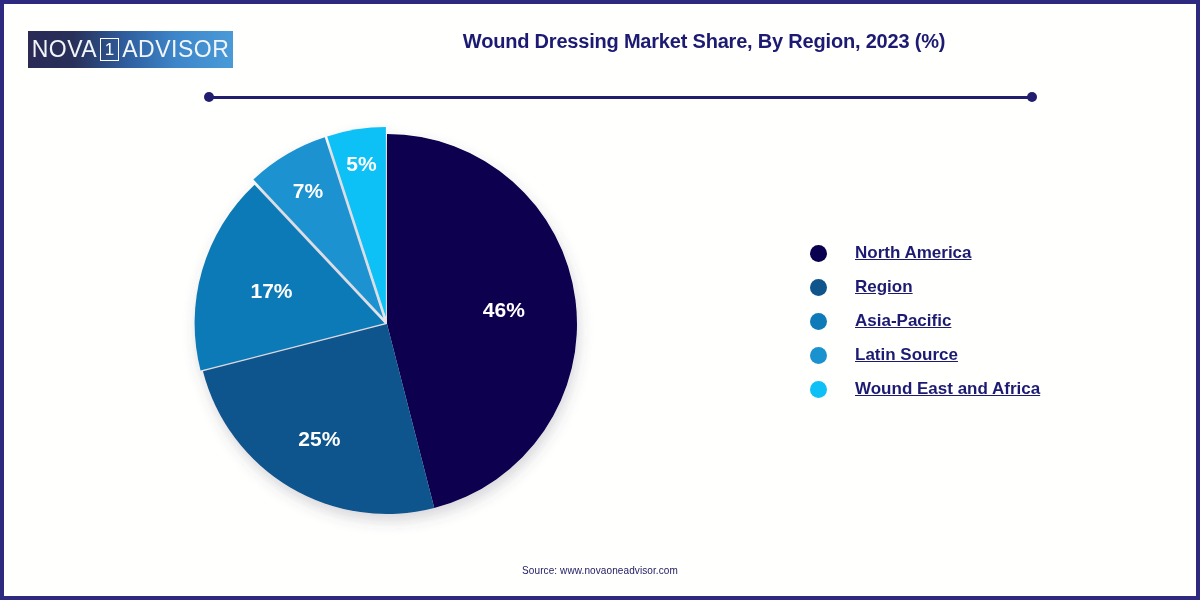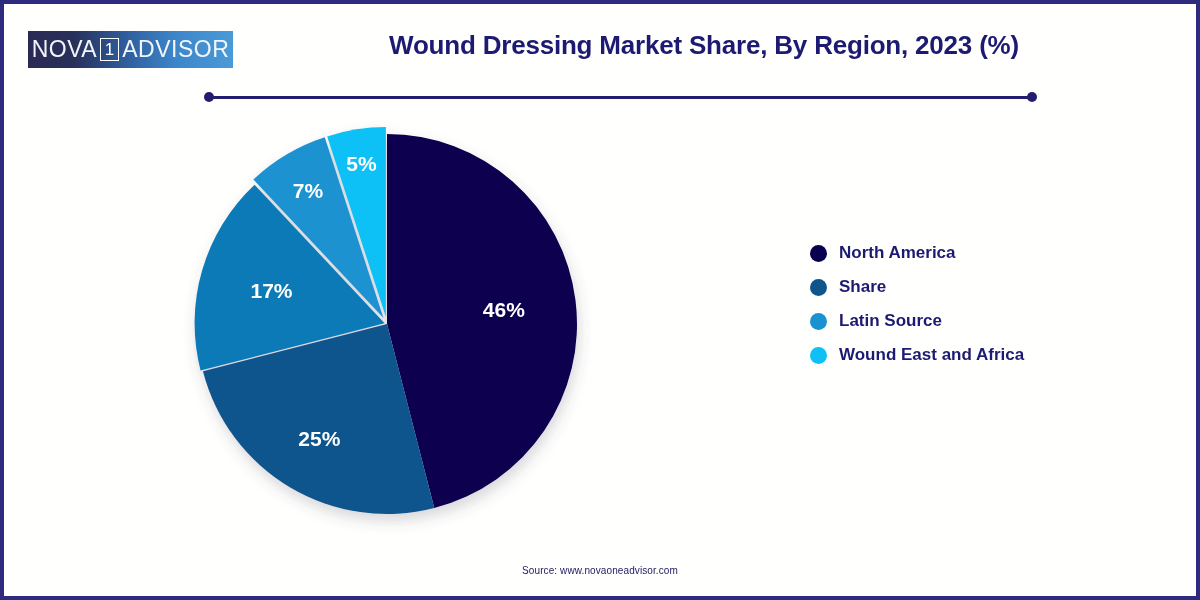--- a/index.html
+++ b/index.html
@@ -58,21 +58,21 @@
     line-height: 1;
   }
 
   
   #title {
     position: absolute;
     left: 250px;
     top: 26px;
     width: 900px;
     text-align: center;
-    font-size: 26px;
+    font-size: 20px;
     font-weight: bold;
     color: #1c1a72;
     letter-spacing: -0.2px;
     white-space: nowrap;
   }
 
   
   #divider {
     position: absolute;
     left: 200px;
@@ -130,25 +130,26 @@
     align-items: center;
     height: 34px;
   }
   .legend-dot {
     width: 17px;
     height: 17px;
     border-radius: 50%;
     flex: 0 0 auto;
   }
   .legend-label {
-    margin-left: 12px;
+    margin-left: 28px;
     font-size: 17px;
     font-weight: bold;
     color: #1c1a72;
     white-space: nowrap;
+    text-decoration: underline;
   }
 
   
   #source {
     position: absolute;
     left: 0;
     right: 0;
     top: 561px;
     text-align: center;
     font-size: 10px;
@@ -199,21 +200,25 @@
     </svg>
   </div>
 
   <div id="legend">
       <div class="legend-row">
         <span class="legend-dot" style="background: rgb(10, 0, 80);"></span>
         <span class="legend-label">North America</span>
       </div>
       <div class="legend-row">
         <span class="legend-dot" style="background: rgb(16, 84, 140);"></span>
-        <span class="legend-label">Share</span>
+        <span class="legend-label">Region</span>
+      </div>
+      <div class="legend-row">
+        <span class="legend-dot" style="background: rgb(14, 122, 184);"></span>
+        <span class="legend-label">Asia-Pacific</span>
       </div>
       <div class="legend-row">
         <span class="legend-dot" style="background: rgb(26, 146, 208);"></span>
         <span class="legend-label">Latin Source</span>
       </div>
       <div class="legend-row">
         <span class="legend-dot" style="background: rgb(14, 192, 245);"></span>
         <span class="legend-label">Wound East and Africa</span>
       </div>
     </div>

